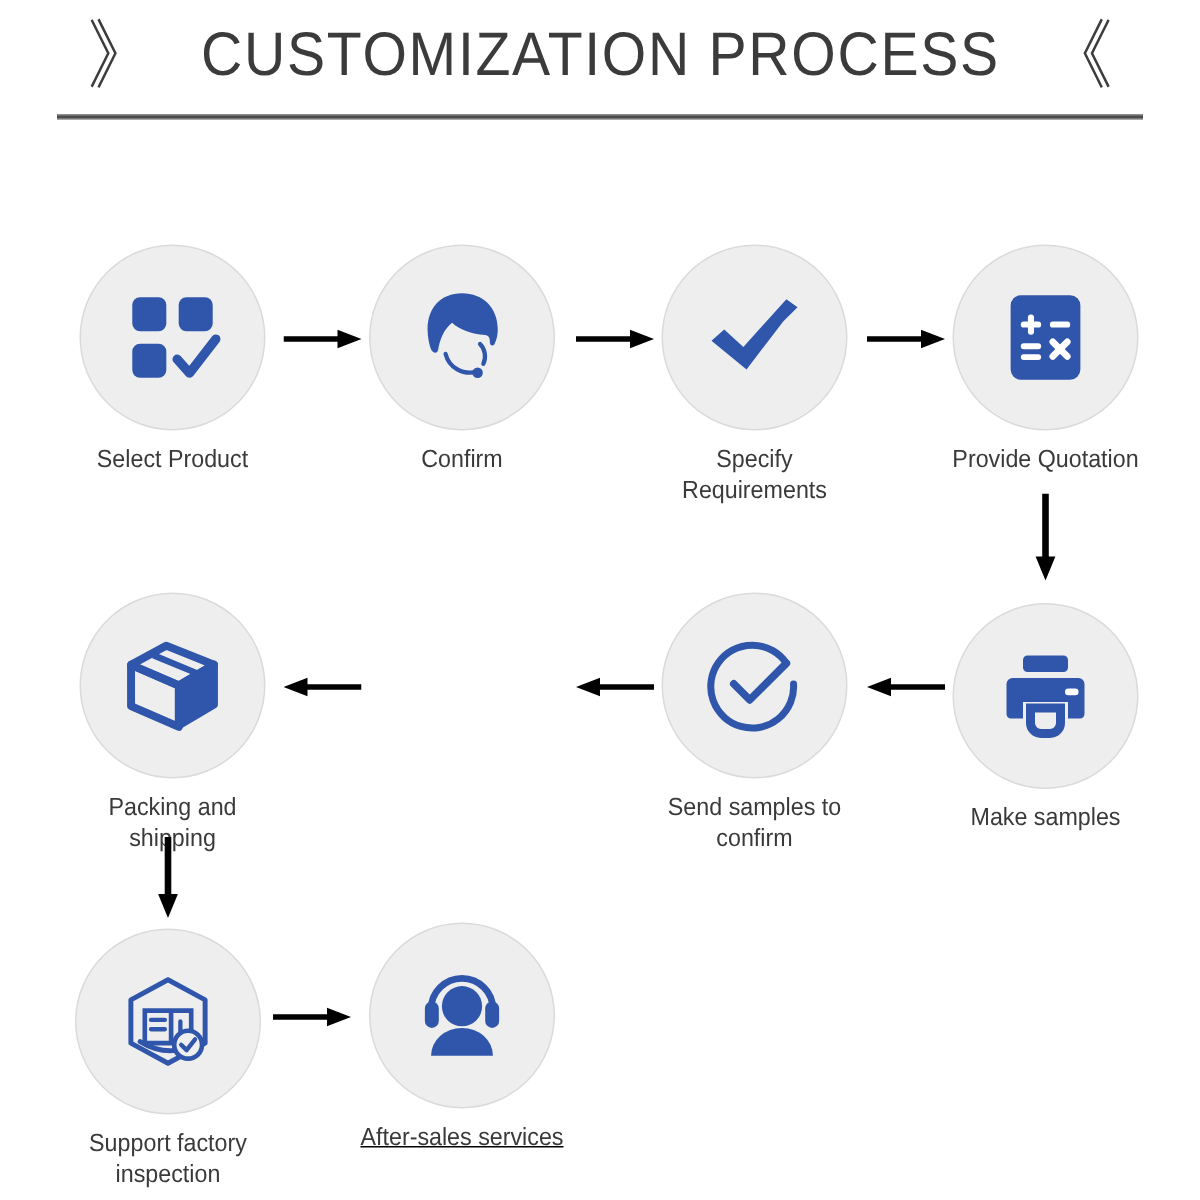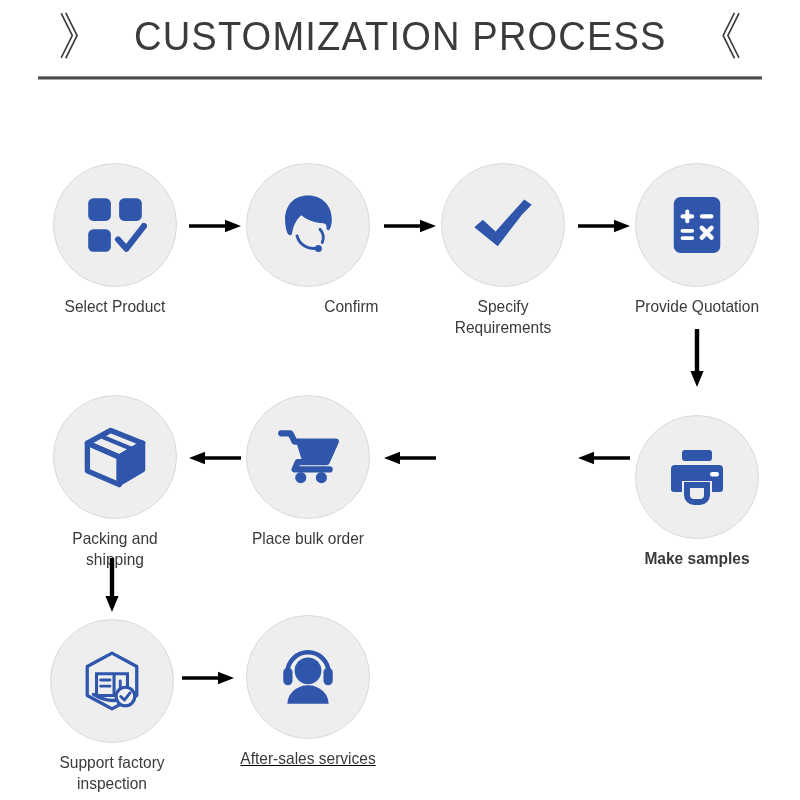--- a/index.html
+++ b/index.html
@@ -123,21 +123,21 @@
       <svg width="66" height="66" viewBox="0 0 64 64">
         <rect x="6" y="6" width="22" height="22" rx="5" fill="#2f56ab"></rect>
         <rect x="36" y="6" width="22" height="22" rx="5" fill="#2f56ab"></rect>
         <rect x="6" y="36" width="22" height="22" rx="5" fill="#2f56ab"></rect>
         <path d="M35 46 L43 55 L60 33" fill="none" stroke="#2f56ab" stroke-width="6" stroke-linecap="round" stroke-linejoin="round"></path>
       </svg>
     </div>
     <div class="node-label">Select Product</div>
   </div>
 
-  <div class="node" style="left:233px; top:163px;text-align:right;">
+  <div class="node" style="left:233px; top:163px;">
     <div class="bubble">
       <svg width="70" height="70" viewBox="0 0 64 64">
         <path d="M32 5 C19 5 11 14 11 27 c0 5 1 9 2 12 1.5 3 4 3 4.5 0.3 C18.5 33 21 27 26 23 c4 4 12 7 20 7.5 2.5 0.2 3 2 3 4.5 0 2 2 2.6 3 0.6 1.4-2.8 1.8-6 1.8-8.6 C53.8 14 45 5 32 5 Z" fill="#2f56ab"></path>
         <path d="M22 42 c2 8 10 13 19 11" fill="none" stroke="#2f56ab" stroke-width="2.6" stroke-linecap="round"></path>
         <path d="M43 36 c3 3 4 8 2 12" fill="none" stroke="#2f56ab" stroke-width="2.6" stroke-linecap="round"></path>
         <circle cx="41.5" cy="53.5" r="3.2" fill="#2f56ab"></circle>
       </svg>
     </div>
     <div class="node-label">Confirm</div>
   </div>
@@ -183,44 +183,42 @@
         <path d="M0 6.2 h36 v-4.4 L52 8 L36 14.2 V9.8 H0 Z" fill="#000"></path>
       </svg>
   </div>
 
   <div class="arrow" style="left:689px; top:329px;">
     <svg width="16" height="58" viewBox="0 0 16 58">
         <path d="M5.8 0 h4.4 v42 h4.4 L8 58 L1.4 42 h4.4 Z" fill="#000"></path>
       </svg>
   </div>
 
-  <div class="node" style="left:622px; top:415px;font-weight:bold;">
+  <div class="node" style="left:622px; top:402px;">
     <div class="bubble">
       <svg width="64" height="64" viewBox="0 0 64 64">
         <rect x="17" y="5" width="30" height="11" rx="3" fill="#2f56ab"></rect>
         <path d="M10 20 h44 a4 4 0 0 1 4 4 v20 a3 3 0 0 1 -3 3 h-8 v-11 H17 v11 H9 a3 3 0 0 1 -3 -3 V24 a4 4 0 0 1 4 -4 Z" fill="#2f56ab"></path>
         <rect x="45" y="27" width="9" height="4.5" rx="2.2" fill="#ffffff"></rect>
         <path d="M22 40 h20 v10 a7 7 0 0 1 -7 7 h-6 a7 7 0 0 1 -7 -7 Z" fill="none" stroke="#2f56ab" stroke-width="6"></path>
       </svg>
     </div>
     <div class="node-label">Make samples</div>
   </div>
 
-
-  <div class="node" style="left:233px; top:395px;">
-    <div class="bubble">
-      <svg width="66" height="66" viewBox="0 0 64 64">
-        <path d="M6 9 h9 l4 8 h40 l-9 20 H22 l-3 7 h34" fill="none" stroke="#2f56ab" stroke-width="6" stroke-linecap="round" stroke-linejoin="round"></path>
-        <path d="M21 19 h35 l-8 16 H26 Z" fill="#2f56ab"></path>
-        <circle cx="25" cy="52" r="5.4" fill="#2f56ab"></circle>
-        <circle cx="45" cy="52" r="5.4" fill="#2f56ab"></circle>
-      </svg>
-    </div>
-    <div class="node-label">Place bulk order</div>
-  </div>
+  <div class="node" style="left:428px; top:395px;">
+    <div class="bubble">
+      <svg width="68" height="68" viewBox="0 0 64 64">
+        <path d="M52 18 A26 26 0 1 0 56.5 31" fill="none" stroke="#2f56ab" stroke-width="4.4" stroke-linecap="round"></path>
+        <path d="M19 31 L29 41 L52 18" fill="none" stroke="#2f56ab" stroke-width="4.8" stroke-linecap="round" stroke-linejoin="round"></path>
+      </svg>
+    </div>
+    <div class="node-label">Send samples to confirm</div>
+  </div>
+
 
   <div class="node" style="left:40px; top:395px;">
     <div class="bubble">
       <svg width="68" height="68" viewBox="0 0 64 64">
         <path d="M6 19 L28 7 L58 19 L36 32 Z" fill="none" stroke="#2f56ab" stroke-width="5" stroke-linejoin="round"></path>
         <path d="M6 19 v26 l30 13 V32 Z" fill="none" stroke="#2f56ab" stroke-width="5" stroke-linejoin="round"></path>
         <path d="M36 32 L58 19 v25 L36 57 Z" fill="#2f56ab" stroke="#2f56ab" stroke-width="5" stroke-linejoin="round"></path>
         <path d="M20 13 L49 25" fill="none" stroke="#2f56ab" stroke-width="4"></path>
       </svg>
     </div>

